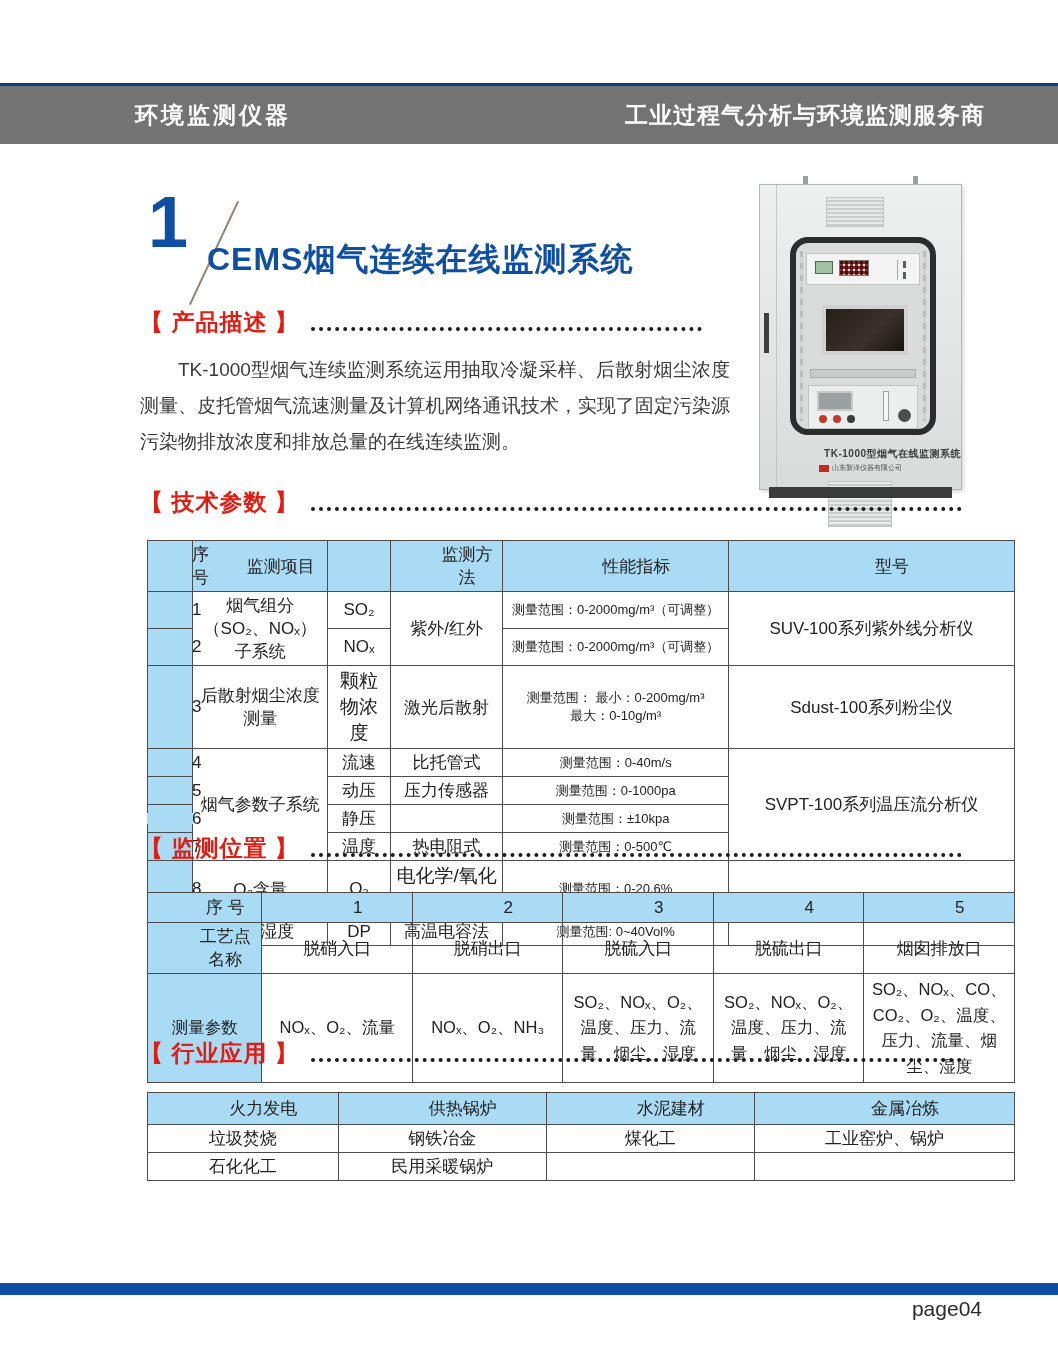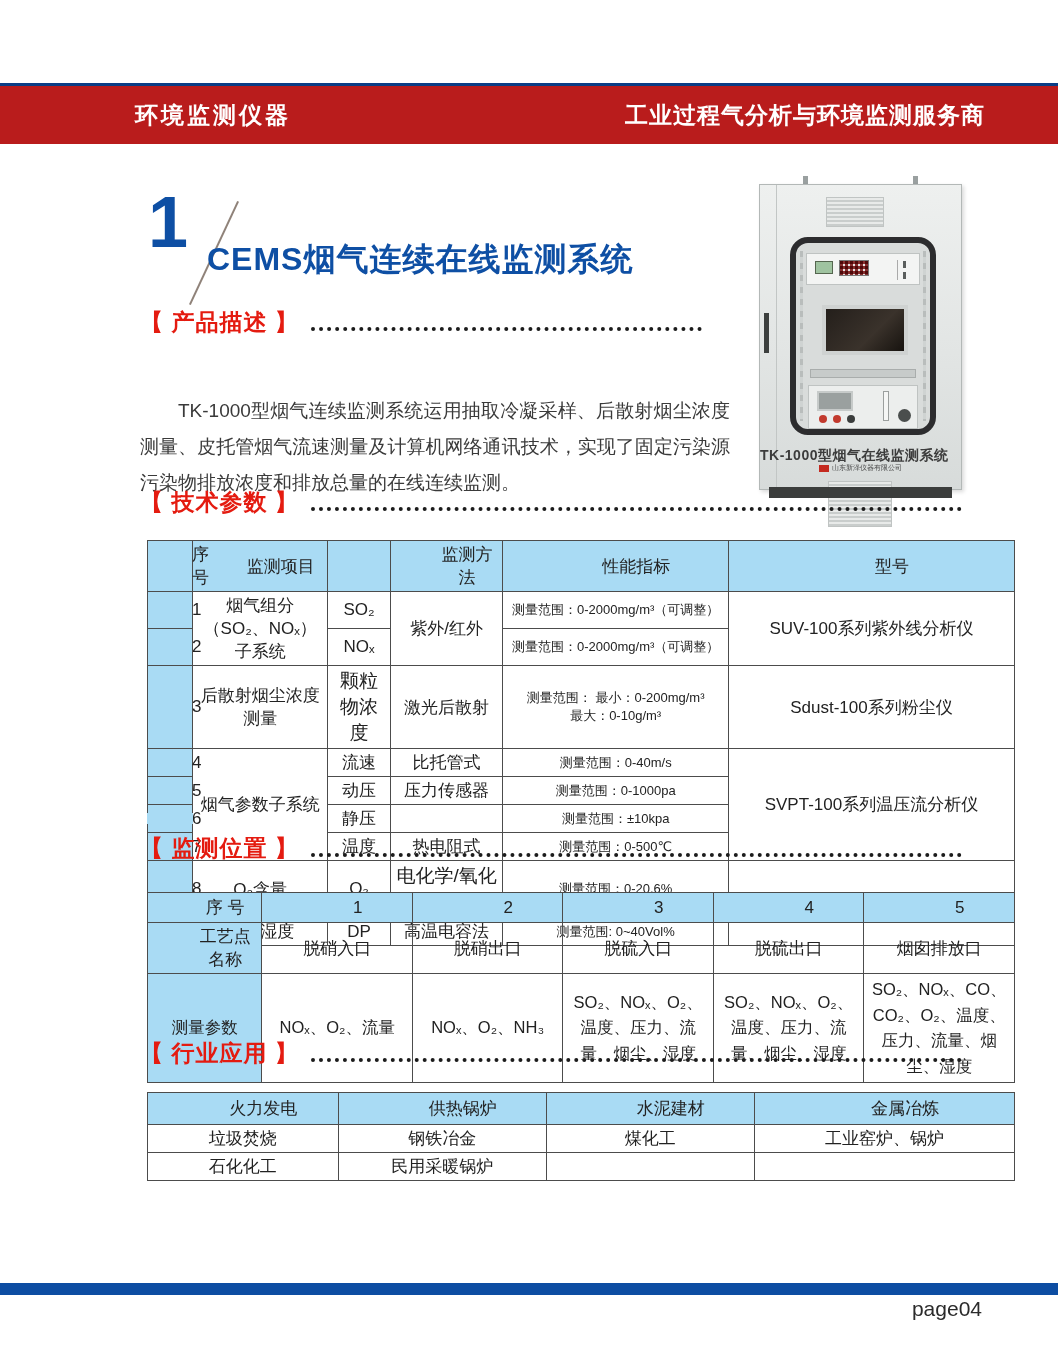--- a/index.html
+++ b/index.html
@@ -2,21 +2,21 @@
 <html><head>
 <meta charset="utf-8">
 <style>
   * { margin:0; padding:0; box-sizing:border-box; }
   html,body { background:#fff; }
   body { font-family:"Liberation Sans","DejaVu Sans",sans-serif; color:#2e2e2e; }
   .page { position:relative; width:1058px; height:1346px; background:#ffffff; overflow:hidden; margin:0 auto; }
 
   
   .banner { position:absolute; left:0; top:83px; width:1058px; height:61px;
-            background:#b91c1c; border-top:3px solid #0a3d85; }
+            background:#737373; border-top:3px solid #0a3d85; }
   .banner .left-text { position:absolute; left:135px; top:50%; transform:translateY(-50%);
             color:#fff; font-size:23px; font-weight:bold; letter-spacing:3px; }
   .banner .right-text { position:absolute; right:73px; top:50%; transform:translateY(-50%);
             color:#fff; font-size:23px; font-weight:bold; letter-spacing:1px; }
 
   
   .big-num { position:absolute; left:148px; top:186px; font-size:72px; font-weight:bold;
              color:#0e4fa4; line-height:1; }
   .slash { position:absolute; left:213px; top:196px; width:2px; height:114px;
            background:#8f8279; transform:rotate(25deg); }
@@ -27,21 +27,21 @@
   .sec-head { position:absolute; left:140px; display:flex; align-items:flex-end; }
   .sec-head .label { color:#e41b10; font-size:23px; font-weight:bold; white-space:nowrap; letter-spacing:1px; }
   .sec-head .leader { flex:1; border-bottom:4px dotted #1c1c1c; margin:0 0 7px 12px; height:0; }
   #head-desc { top:307px; width:562px; }
   #head-tech { top:487px; width:822px; }
   #head-pos  { top:833px; width:822px; }
   #head-ind  { top:1038px; width:822px; }
 
   
   .desc-text { position:absolute; left:140px; top:352px; width:590px; font-size:19px;
-               line-height:1.9; color:#3a3a3a; text-indent:2em; text-align:justify;margin-top:41px; }
+               line-height:1.9; color:#3a3a3a; text-indent:2em; text-align:justify; }
 
   
   .cabinet { position:absolute; left:753px; top:176px; width:215px; height:318px; }
   .cab-hook { position:absolute; top:0; width:5px; height:9px; background:#9aa0a0; }
   .cab-body { position:absolute; left:6px; top:8px; right:6px; bottom:4px;
               background:linear-gradient(180deg,#eef0ef 0%,#e2e5e4 55%,#d7dbda 100%);
               border:1px solid #b3b8b7; box-shadow:2px 2px 4px rgba(0,0,0,0.15); }
   .cab-door-line { position:absolute; left:16px; top:0; bottom:0; width:1px; background:#c2c6c5; }
   .cab-handle { position:absolute; left:4px; top:128px; width:5px; height:40px; background:#3c3f3e; }
   .cab-vent-top { position:absolute; left:66px; top:12px; width:58px; height:30px;
@@ -70,22 +70,22 @@
               background:#c7cbca; border:1px solid #a9adac; }
   .unit-low { position:absolute; left:12px; top:142px; width:110px; height:44px;
               background:#eceeed; border:1px solid #bfc3c2; }
   .low-screen { position:absolute; left:8px; top:5px; width:36px; height:20px;
               background:#9aa09f; border:2px solid #c6cac9; }
   .low-btn { position:absolute; bottom:5px; width:8px; height:8px; border-radius:50%; }
   .flow-tube { position:absolute; right:28px; top:5px; width:6px; height:30px;
               background:#f5f6f5; border:1px solid #9b9f9e; }
   .low-gauge { position:absolute; right:6px; bottom:6px; width:13px; height:13px;
               border-radius:50%; background:#4a4e4d; }
-  .cab-label { position:absolute; left:0; right:0; top:262px; text-align:left;
-              font-size:14px; font-weight:bold; color:#3c3c3c; letter-spacing:0.5px; }
+  .cab-label { position:absolute; left:0; right:0; top:262px; text-align:right;
+              font-size:10px; font-weight:bold; color:#3c3c3c; letter-spacing:0.5px; }
   .cab-company { position:absolute; left:0; right:0; top:278px; text-align:center;
               font-size:7px; color:#4a4a4a; }
   .cab-logo { display:inline-block; width:10px; height:7px; background:#c42a20; margin-right:3px;
               vertical-align:middle; }
   .cab-vent-bottom { position:absolute; left:68px; top:296px; width:64px; height:46px;
               border:1px solid #c0c4c3;
               background:repeating-linear-gradient(180deg,#e8eae9 0 2px,#c9cdcc 2px 4px); }
   .cab-base { position:absolute; left:16px; right:16px; bottom:-4px; height:11px; background:#3b3d3c; }
 
   

